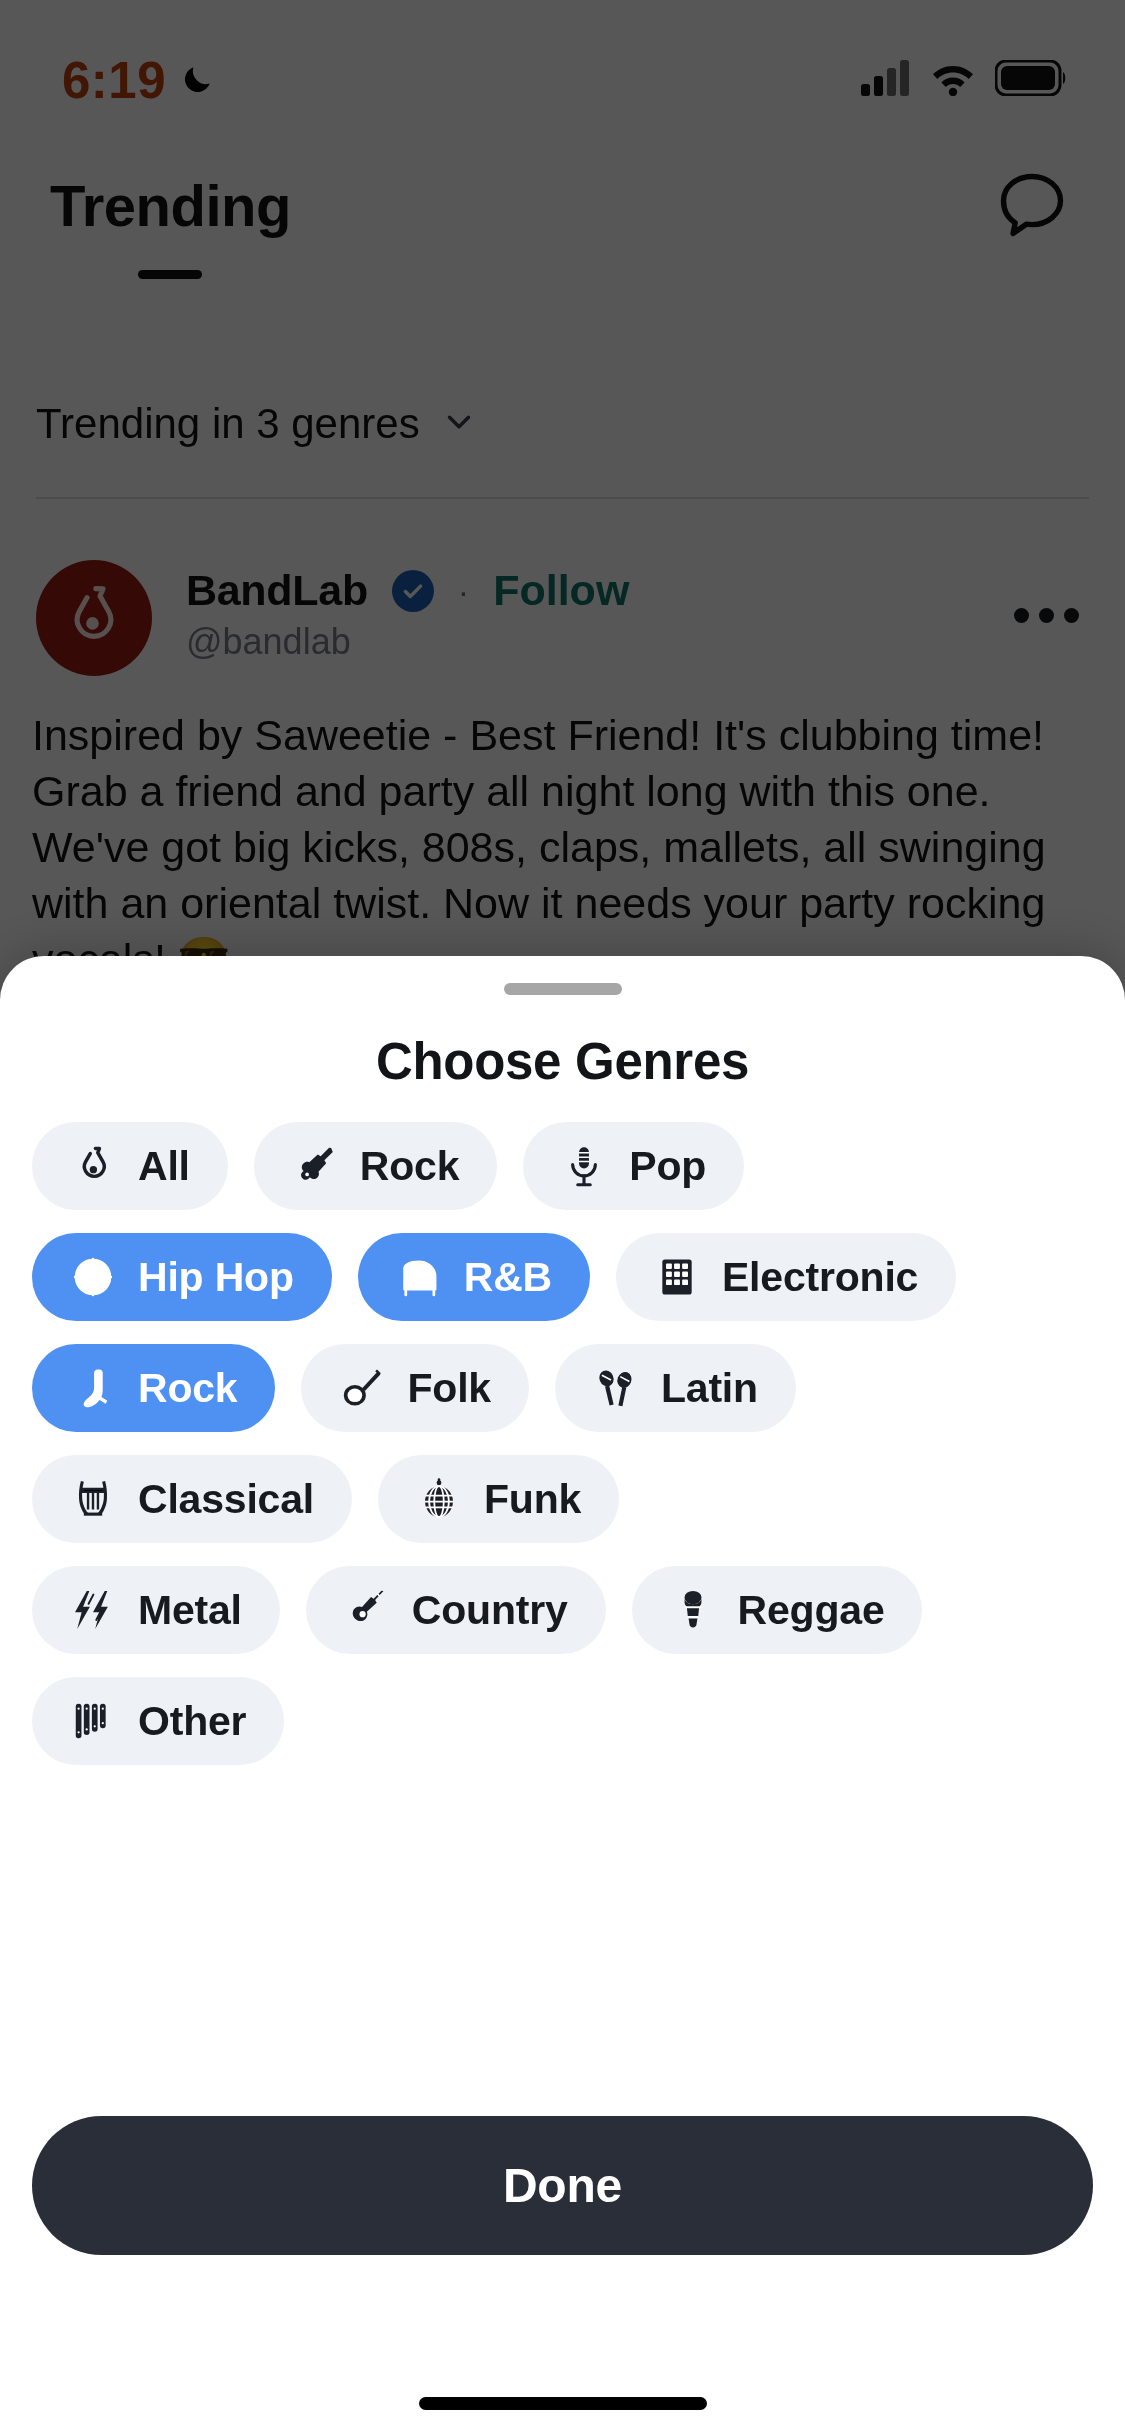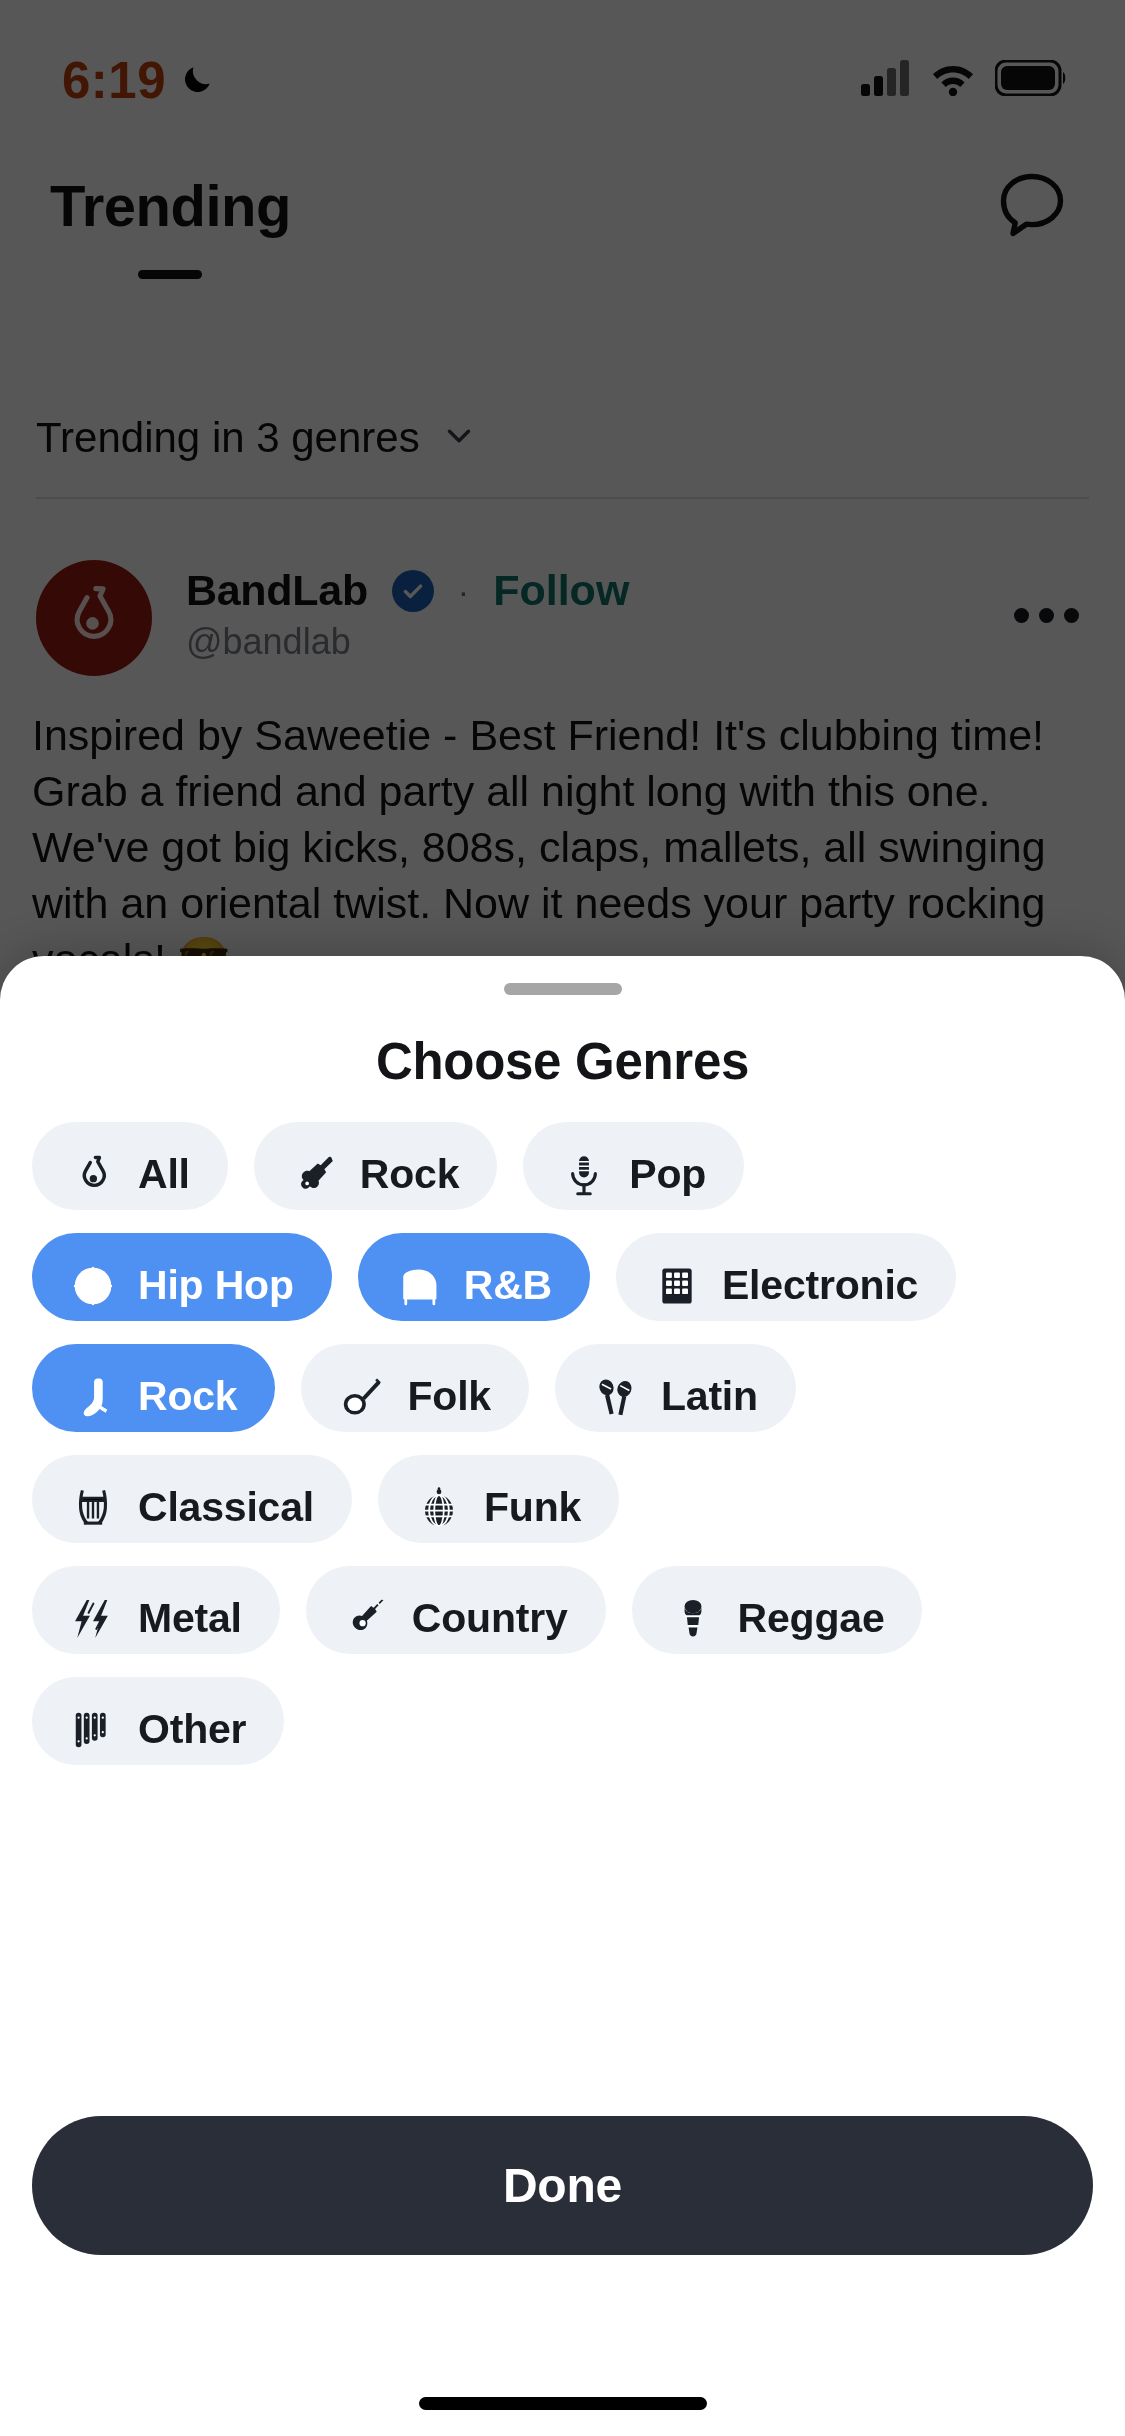--- a/index.html
+++ b/index.html
@@ -50,21 +50,21 @@
     bottom:-40px; width:64px; height:9px; border-radius:6px; background:#121417;
   }
   .chat-icon-btn {
     position:absolute; right:50px; top:50%; transform:translateY(-50%);
     width:86px; height:86px; display:flex; align-items:center; justify-content:center;
   }
 
   
   #genre-filter {
     position:absolute; top:400px; left:36px;
-    display:flex; align-items:center; gap:20px; z-index:10;margin-top:14px;
+    display:flex; align-items:center; gap:20px; z-index:10;
   }
   .genre-filter-label { font-size:42px; color:#121417; font-weight:400; }
   .chev { display:block; }
 
   .divider {
     position:absolute; top:497px; left:36px; width:1053px; height:2px;
     background:rgba(0,0,0,0.13); z-index:10;
   }
 
   
@@ -123,21 +123,21 @@
     position:absolute; top:76px; left:0; width:100%;
     text-align:center; font-size:51px; font-weight:700; color:#121417;
     letter-spacing:-0.3px;
   }
 
   #chip-area {
     position:absolute; top:166px; left:32px; width:1061px;
   }
   .chip-row { display:flex; gap:26px; margin-bottom:23px; }
   .chip {
-    display:inline-flex; align-items:flex-end;
+    display:inline-flex; align-items:center;
     height:88px; padding:12px 38px; border-radius:44px;
     background:#eef1f5;
     gap:22px;
   }
   .chip.selected { background:#4e91f2; }
   .chip-label {
     font-size:41px; font-weight:700; color:#171a1f; letter-spacing:-0.2px;
     white-space:nowrap;
   }
   .chip.selected .chip-label { color:#ffffff; }

